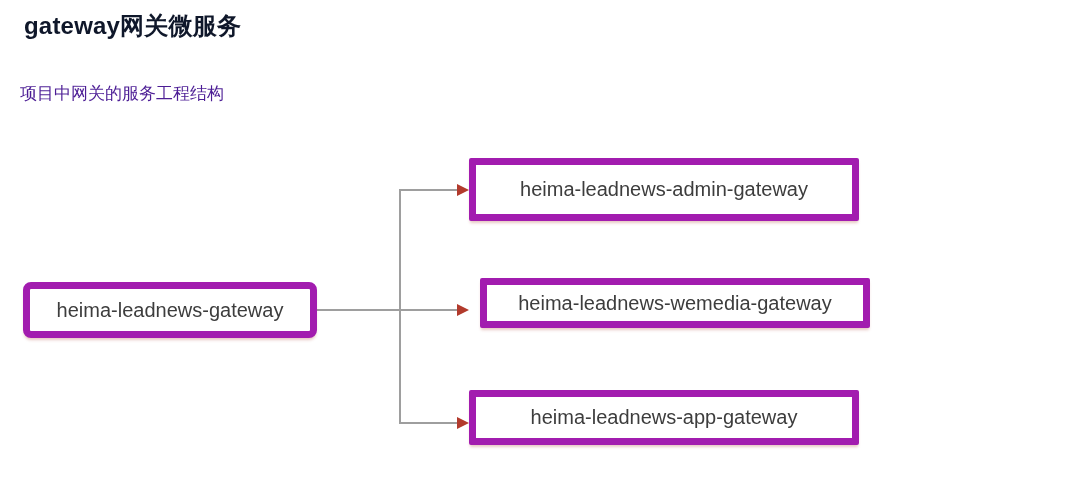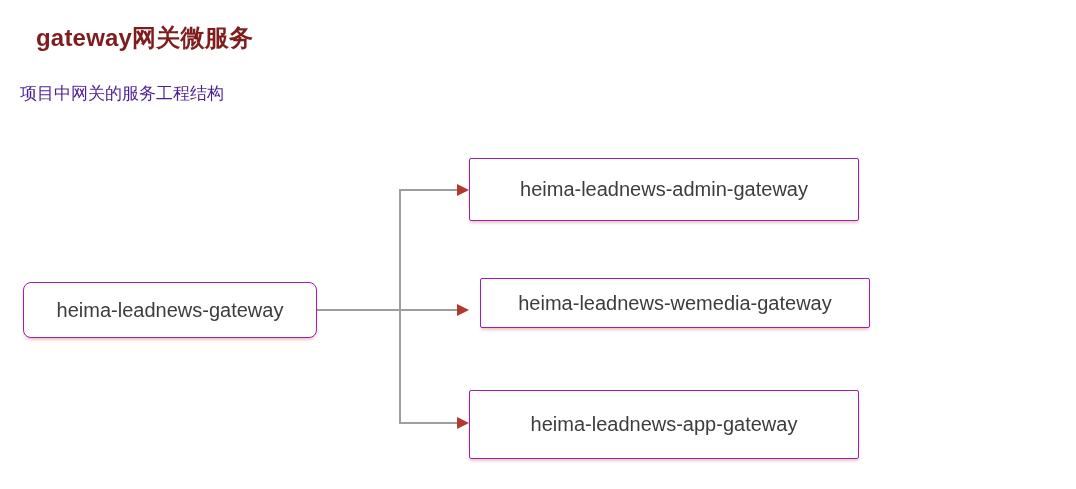--- a/index.html
+++ b/index.html
@@ -12,56 +12,56 @@
     position: relative;
     width: 1076px;
     height: 489px;
     background: #ffffff;
     overflow: hidden;
   }
   .doc-title {
     position: absolute;
     left: 20px;
     top: 6px;
-    margin: 16px;
+    margin: 4px;
     font-size: 24px;
     font-weight: 700;
-    color: #7f1d1d;
+    color: #0f172a;
     letter-spacing: 0.2px;
   }
   .doc-subtitle {
     position: absolute;
     left: 20px;
     top: 82px;
     margin: 0;
     font-size: 17px;
     font-weight: 400;
     color: #4c1d95;
   }
   .diagram {
     position: absolute;
     inset: 0;
   }
   .node {
     position: absolute;
     box-sizing: border-box;
     background: #ffffff;
-    border: 1px solid #a21caf;
+    border: 7px solid #a21caf;
     border-radius: 2px;
     display: flex;
     align-items: center;
     justify-content: center;
     font-size: 20px;
     color: #3d3d3d;
     box-shadow: 0 3px 3px -1px rgba(175, 70, 55, 0.30);
   }
   .node-root    { left: 23px;  top: 282px; width: 294px; height: 56px; border-radius: 8px; }
   .node-admin   { left: 469px; top: 158px; width: 390px; height: 63px; }
   .node-wemedia { left: 480px; top: 278px; width: 390px; height: 50px; }
-  .node-app     { left: 469px; top: 390px; width: 390px; height: 69px; align-items: center; }
+  .node-app     { left: 469px; top: 390px; width: 390px; height: 55px; align-items: center; }
 
   .edge {
     position: absolute;
     background: #9e9e9e;
   }
   .edge-h { height: 2px; }
   .edge-v { width: 2px; }
 
   
   .edge-mid    { left: 317px; top: 309px; width: 141px; }

